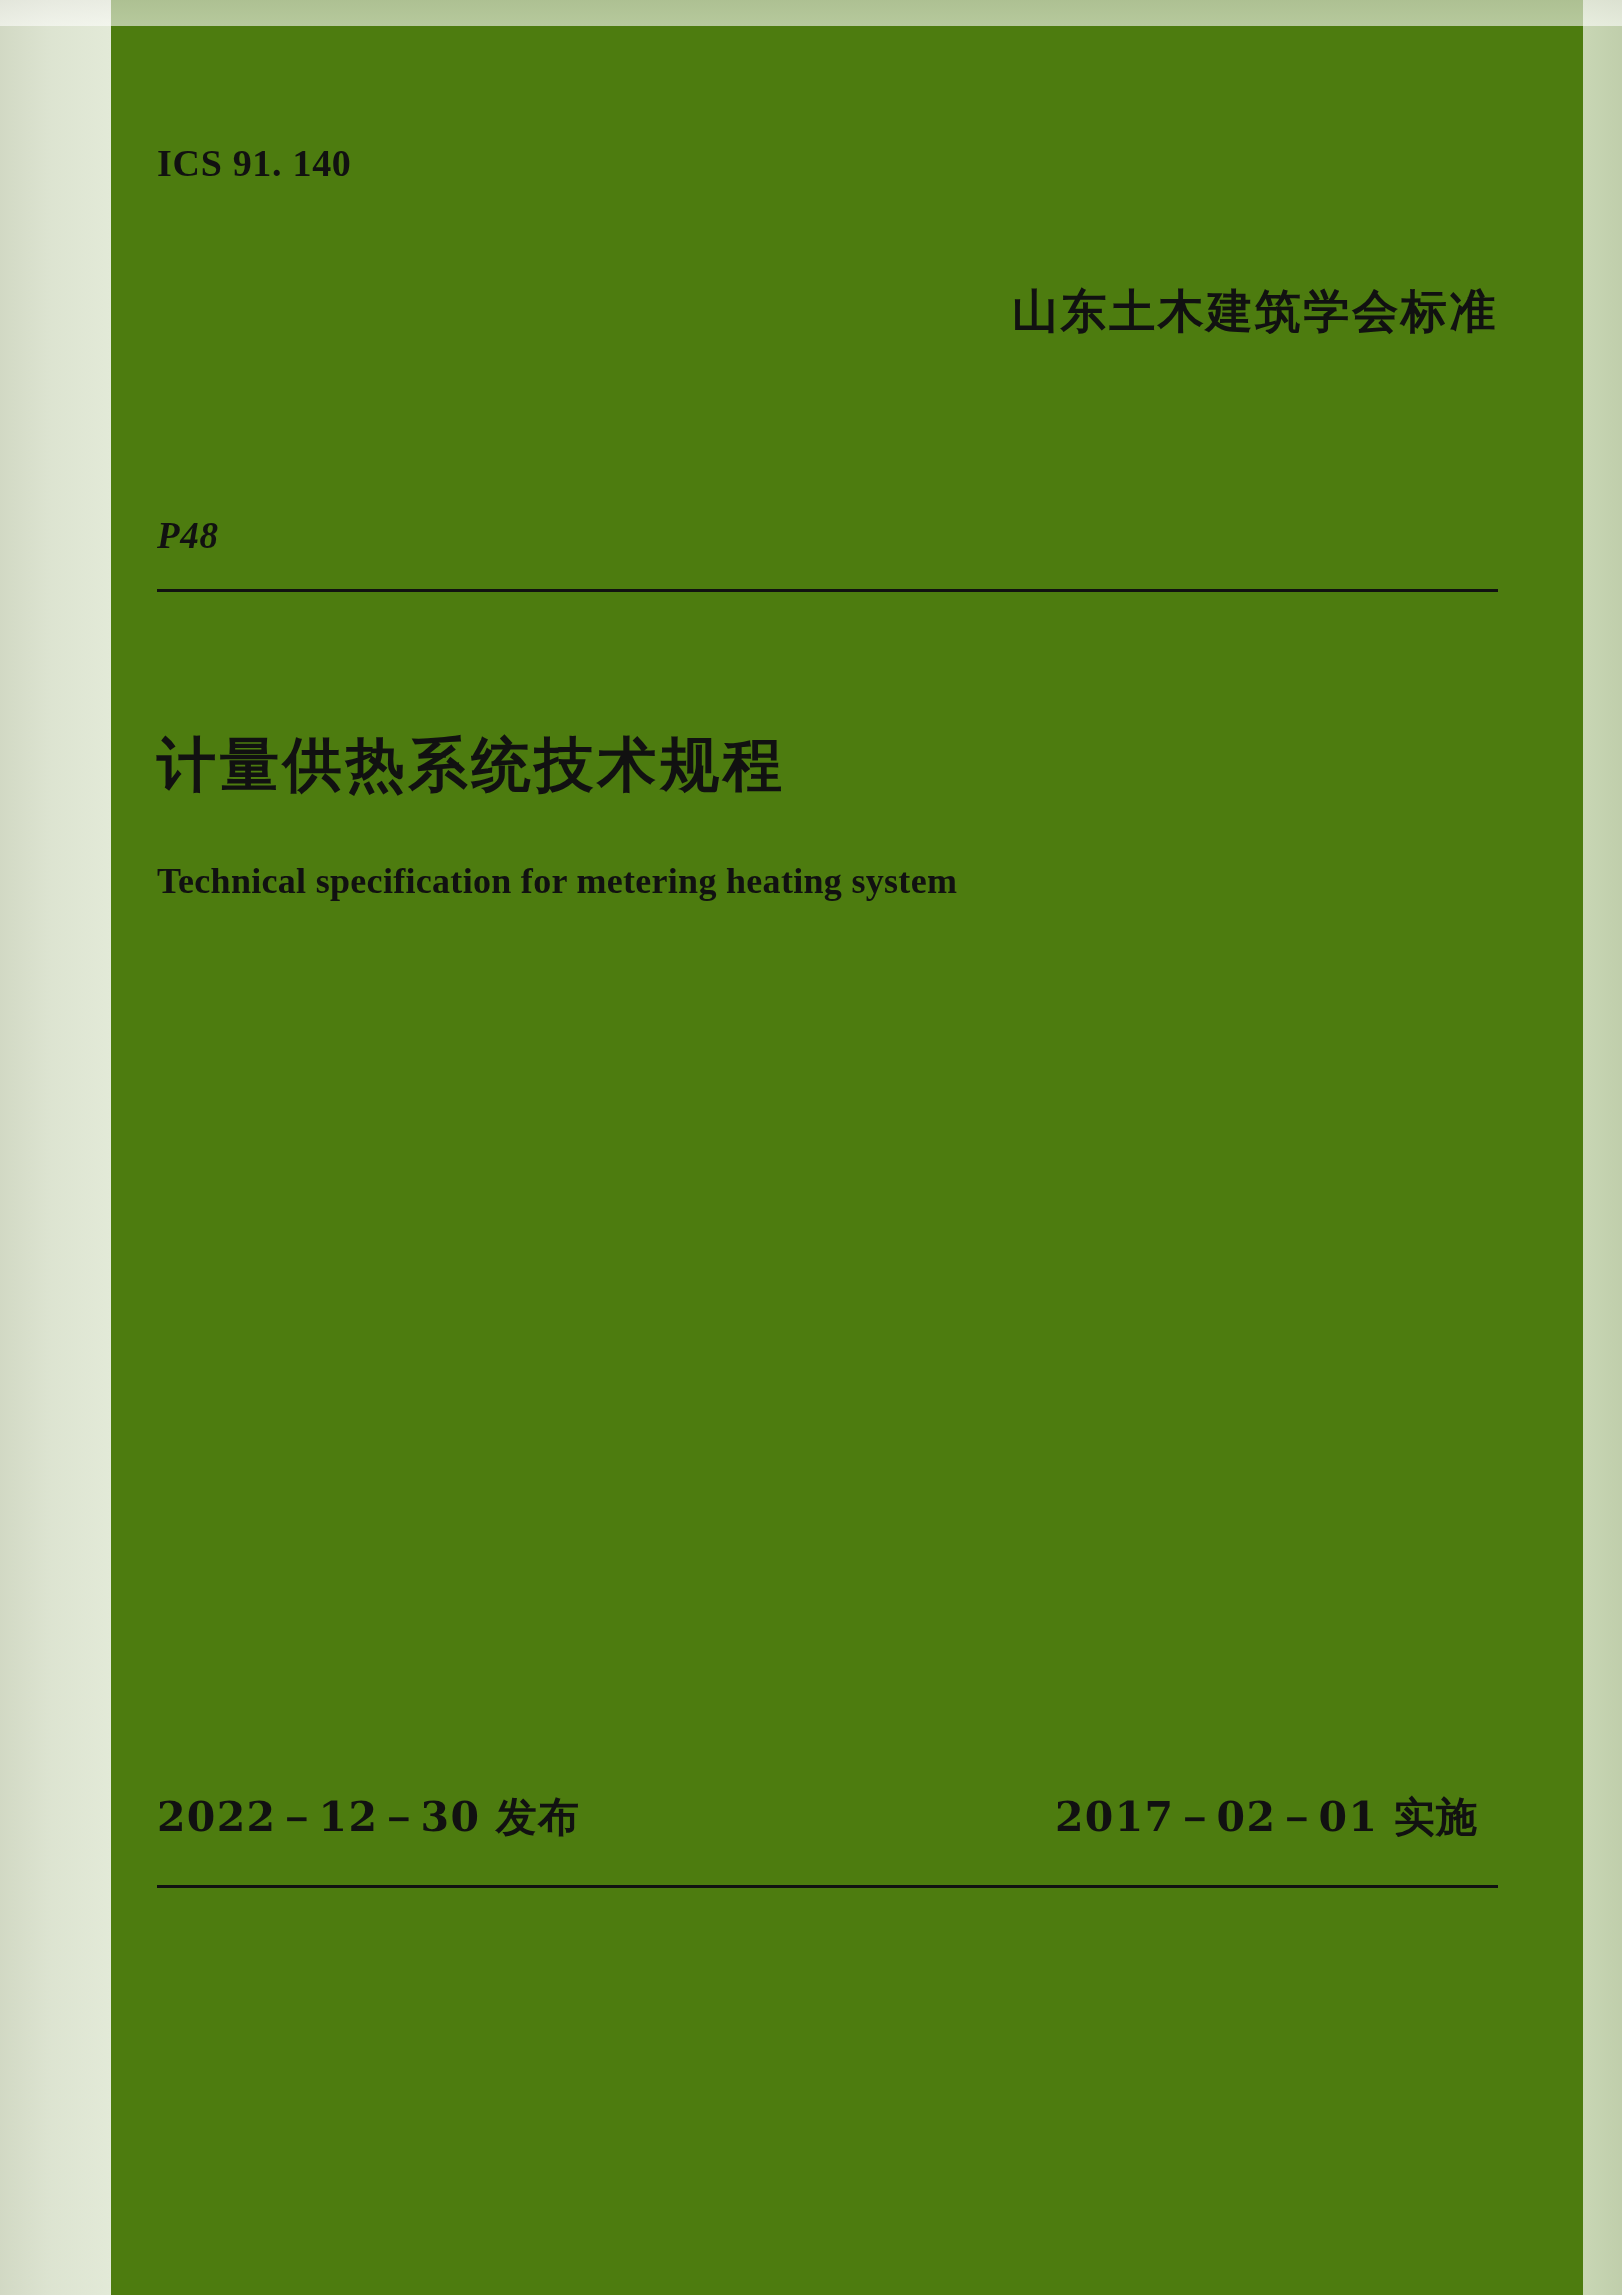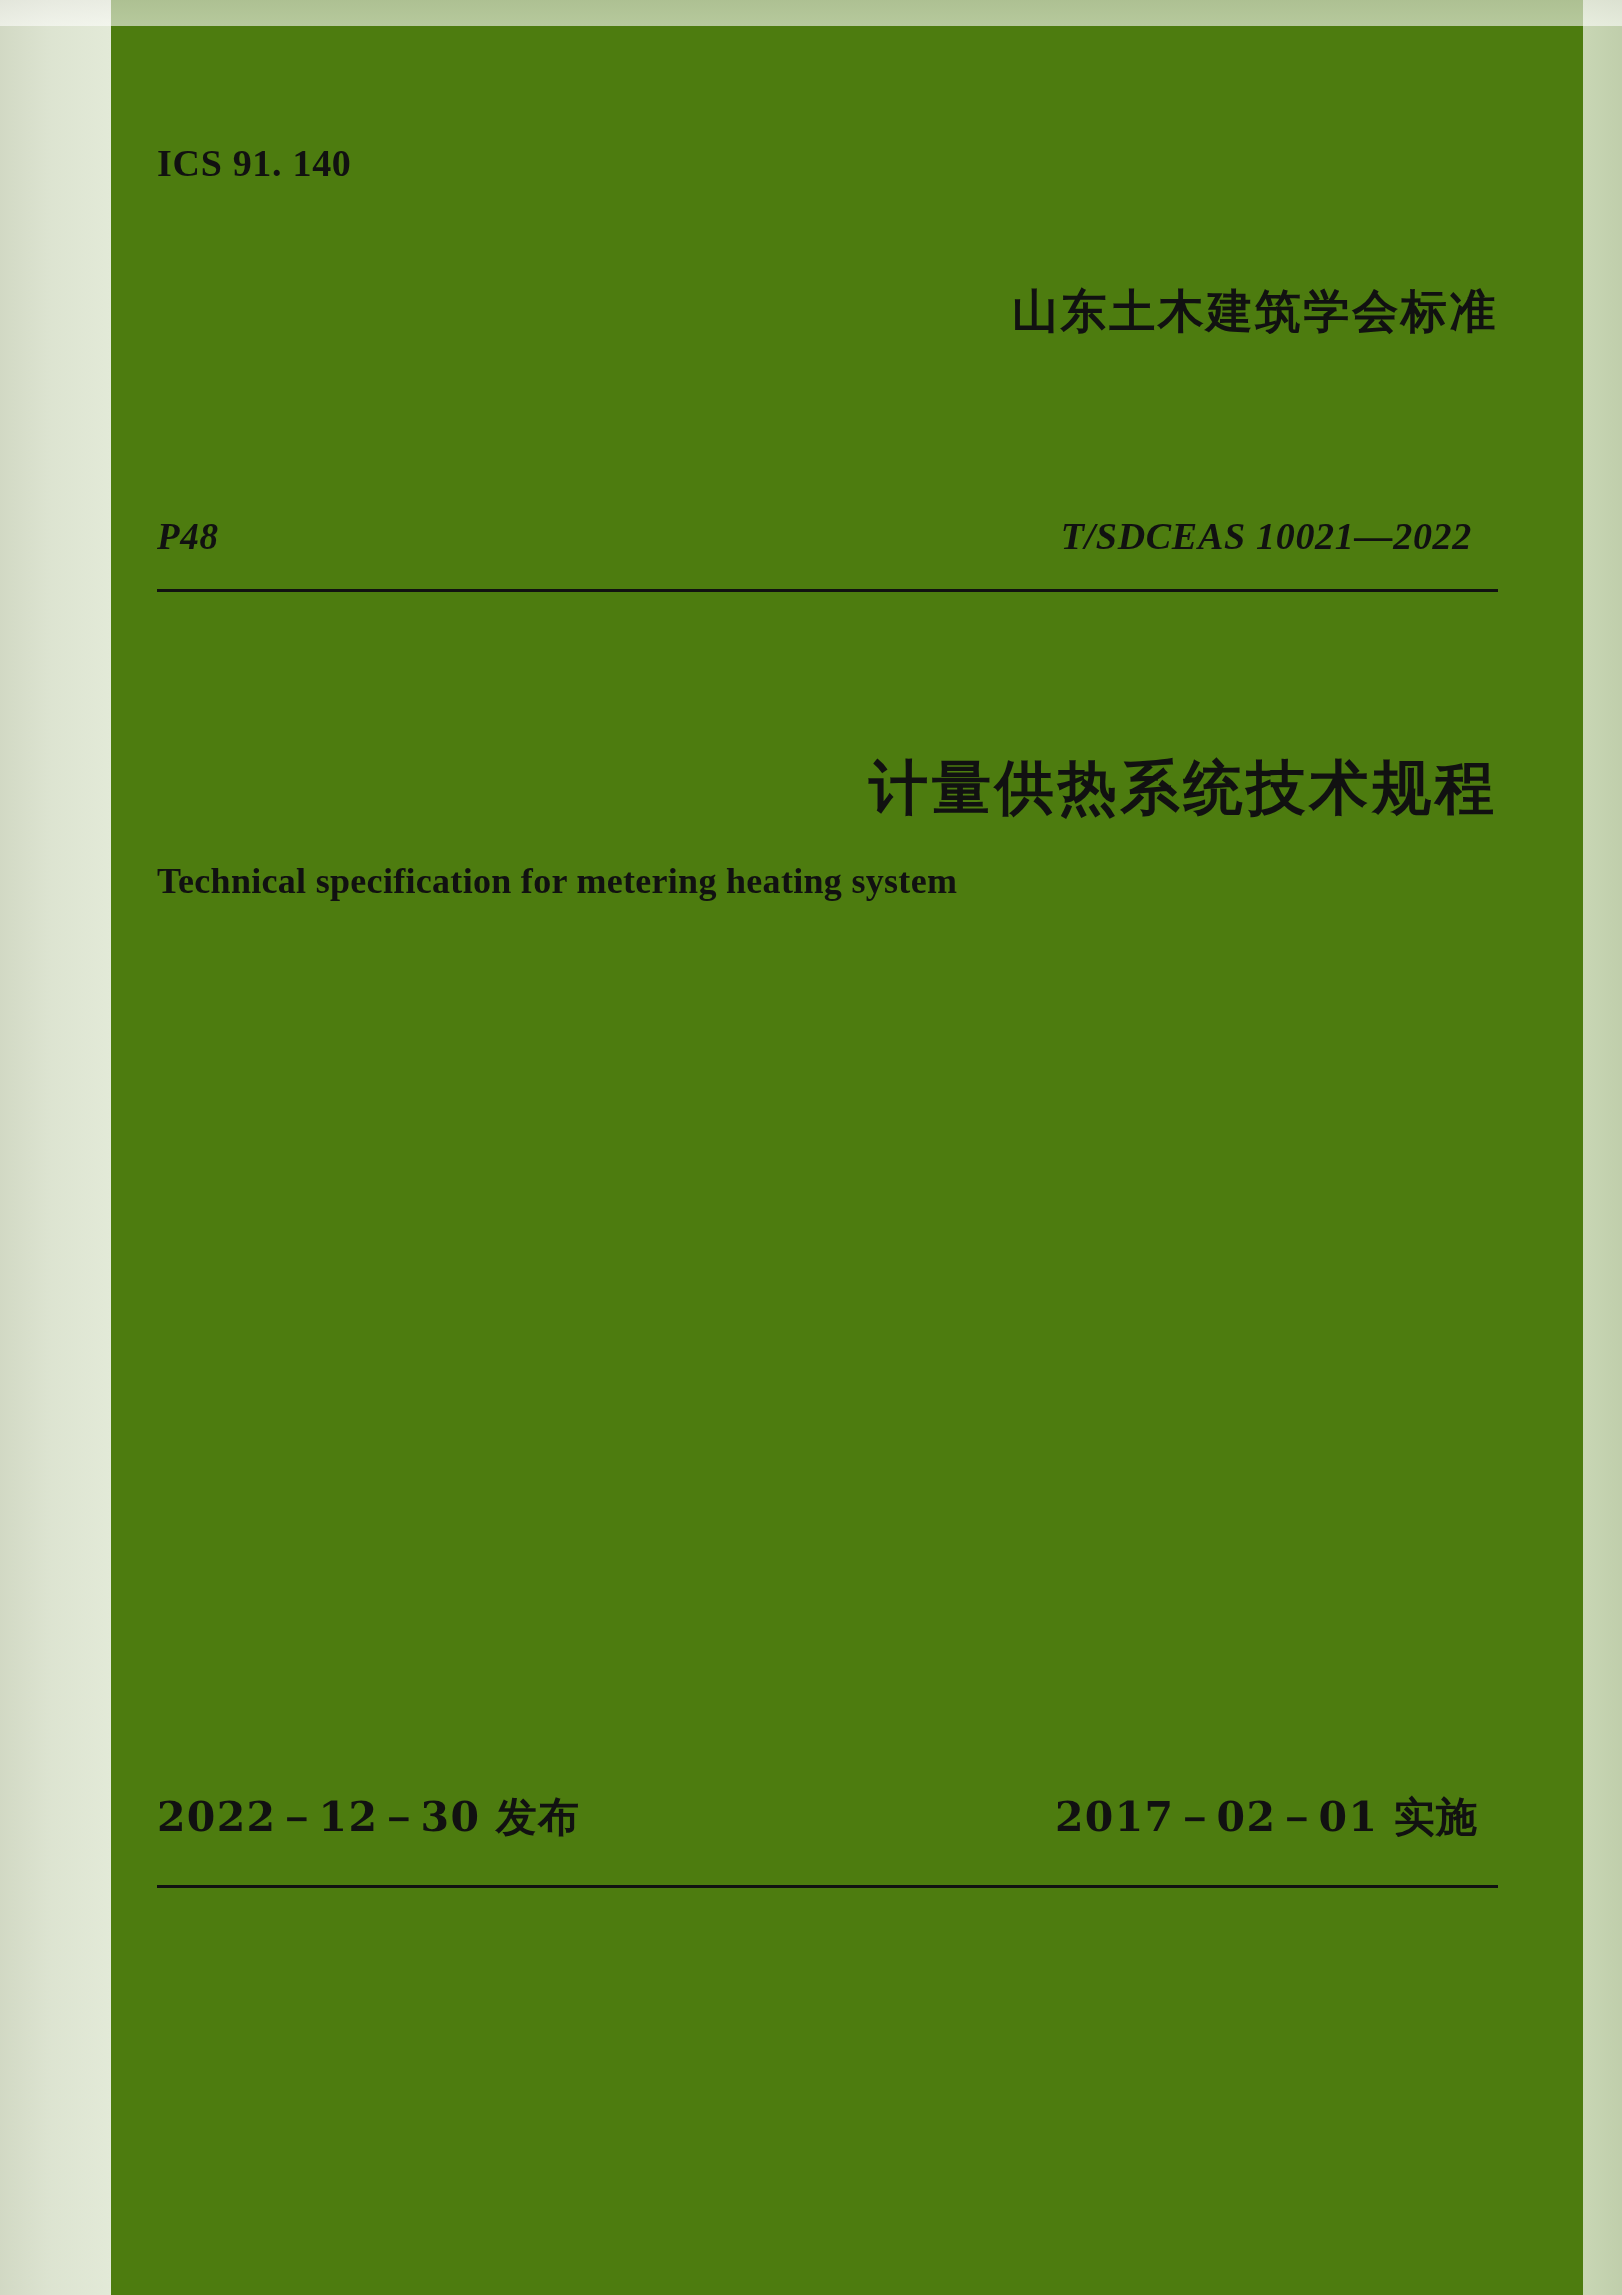--- a/index.html
+++ b/index.html
@@ -112,26 +112,25 @@
     top: 589px;
     border-top: 3.9px solid #111;
   }
 
   
   .title-cn {
     position: absolute;
     left: 0;
     right: 0;
     top: 726px;
-    text-align: right;
+    text-align: left;
     font-family: "DejaVu Serif", "Liberation Serif", serif;
     font-size: 59px;
     font-weight: bold;
     letter-spacing: 3.9px;
-    margin-top: 23px;
   }
   .title-en {
     position: absolute;
     left: 0;
     right: 0;
     top: 860px;
     text-align: left;
     font-size: 36px;
     font-weight: bold;
     letter-spacing: 0.3px;
@@ -190,21 +189,20 @@
   <div class="scan-edge-top"></div>
 
   <div class="content">
 
     <div class="ics">ICS 91. 140</div>
 
     <div class="society-standard">山东土木建筑学会标准</div>
 
     <div class="code-row">
       <div class="code-left">P48</div>
-      <div class="code-right">T/SDCEAS 10021—2022</div>
     </div>
 
     <div class="rule-top"></div>
 
     <div class="title-cn">计量供热系统技术规程</div>
 
     <div class="title-en">Technical specification for metering heating system</div>
 
     <div class="dates-row">
       <div class="date-pub">2022－12－30 发布</div>

